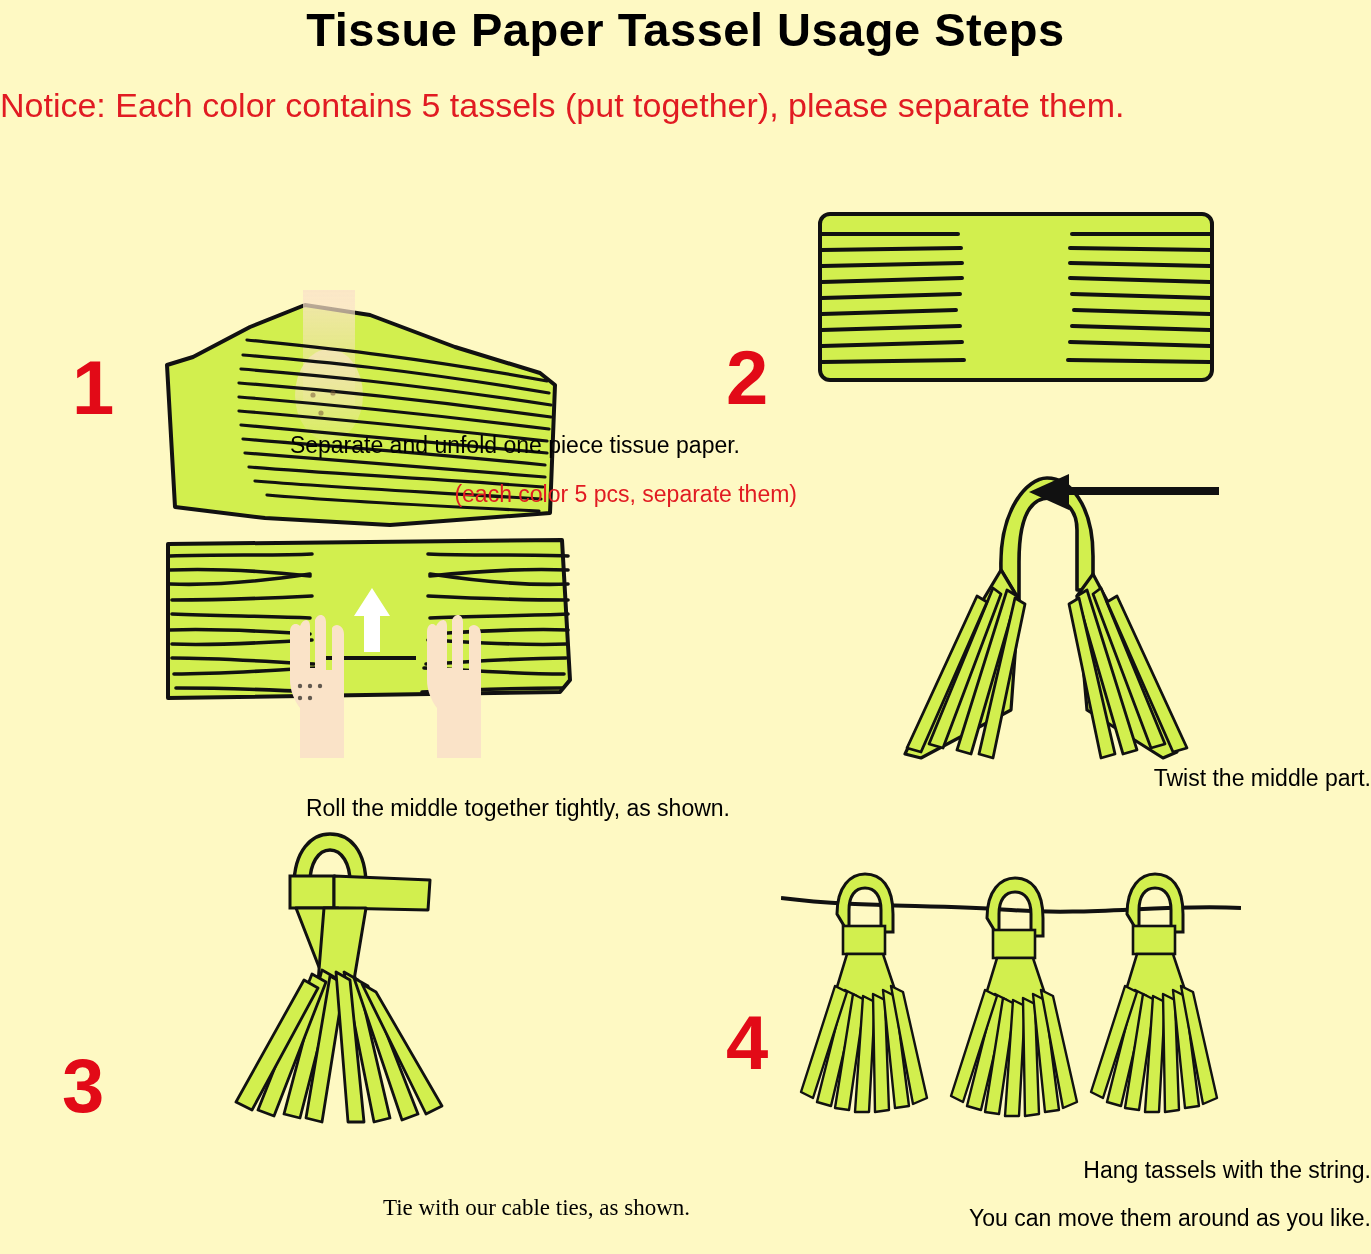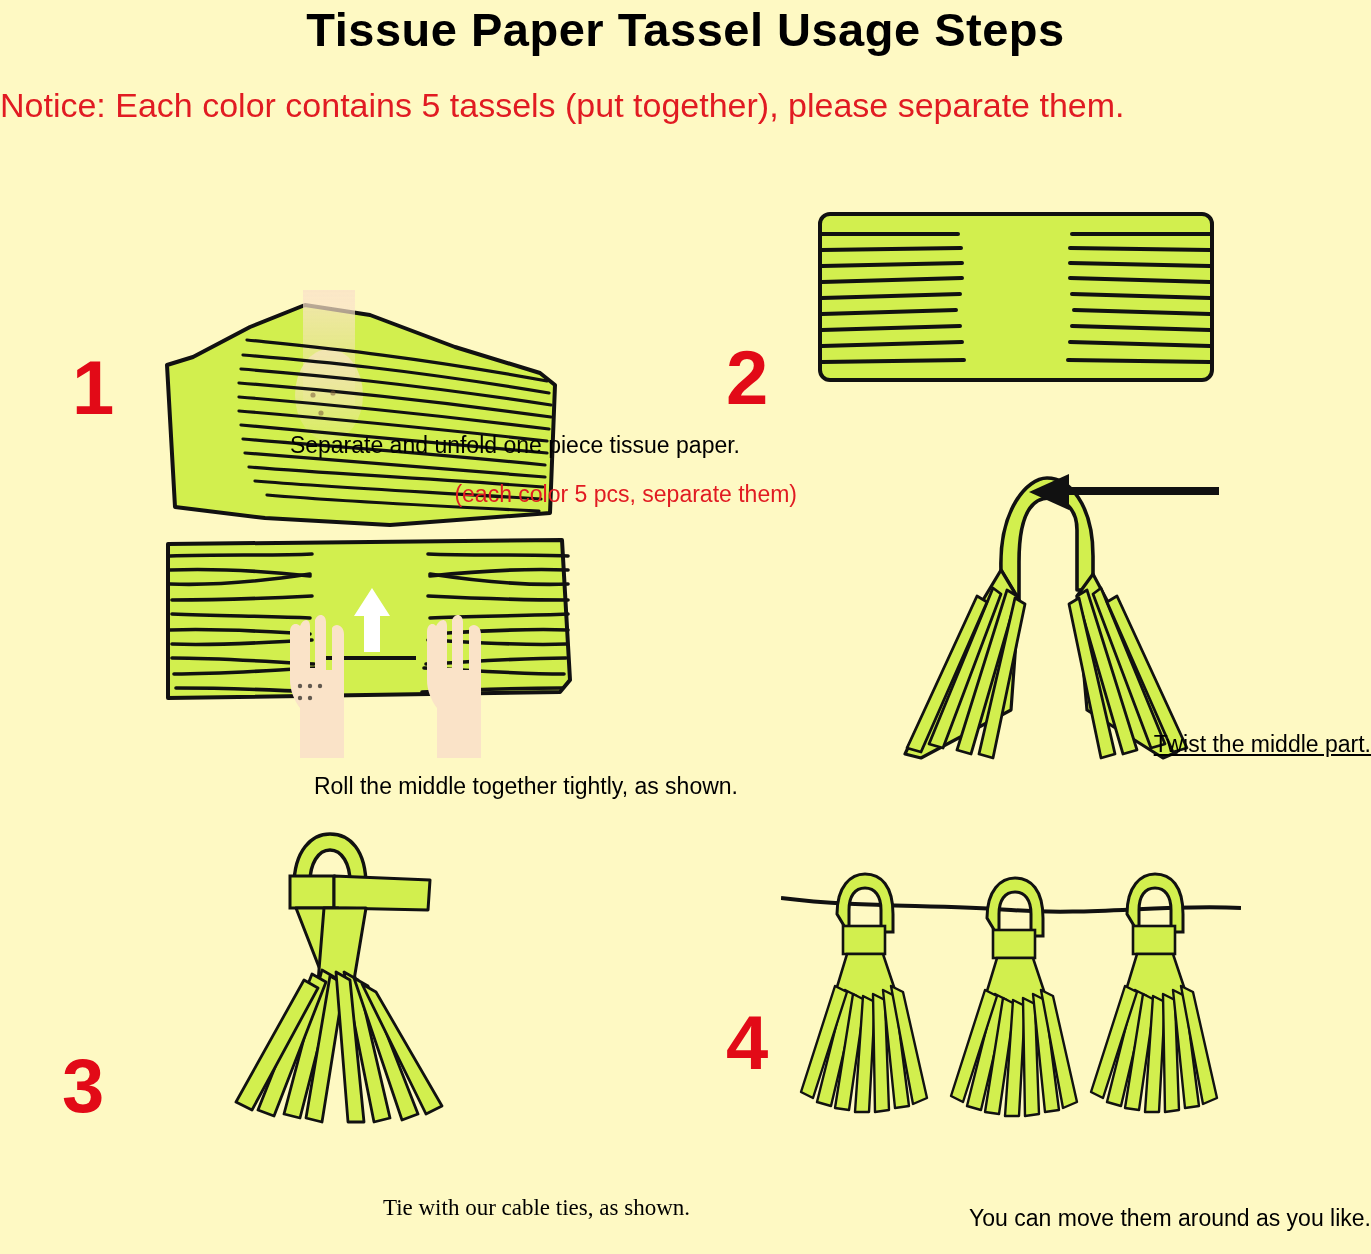--- a/index.html
+++ b/index.html
@@ -87,22 +87,22 @@
   #cap2  { left: 700px; top: 425px; width: 671px; }
 
   #step3      { left: 0;    top: 520px; width: 686px; height: 240px; }
   #step3 .step-num  { left: 62px;  top: 528px; }
   #step3 .step-art  { left: 160px; top: 10px; }
 
   #step4      { left: 686px; top: 470px; width: 685px; height: 290px; }
   #step4 .step-num  { left: 40px;  top: 535px; }
   #step4 .step-art  { left: 195px; top: 0px; }
 
-  #cap3  { left: 0;    top: 766px; width: 730px; padding-left: 8px; }
-  #cap4  { left: 700px; top: 724px; width: 671px; text-decoration: underline; }
+  #cap3  { left: 0;    top: 788px; width: 730px; }
+  #cap4  { left: 700px; top: 758px; width: 671px; }
 
   #step5      { left: 0;    top: 830px; width: 686px; height: 310px; }
   #step5 .step-art  { left: 218px; top: 0px; }
 
   #step6      { left: 686px; top: 830px; width: 685px; height: 310px; }
   #step6 .step-art  { left: 95px;  top: 40px; }
 
   #cap5  { left: 0;    top: 1188px; width: 690px; font-family: Liberation Serif, serif; }
   #cap6  { left: 690px; top: 1150px; width: 681px; }
   #cap6b { left: 690px; top: 1198px; width: 681px; }
@@ -382,15 +382,16 @@
             <path d="M72,124 L84,130 L88,240 L74,242 Z"></path>
             <path d="M82,120 L94,126 L108,236 L94,238 Z"></path>
             <path d="M34,116 L46,122 L12,228 L0,222 Z"></path>
             <path d="M90,116 L102,122 L126,228 L112,234 Z"></path>
           </g>
         </g>
       </svg>
     </div>
   </div>
 
+  <div class="caption" id="cap6">Hang tassels with the string.</div>
   <div class="caption" id="cap6b">You can move them around as you like.</div>
 
 </div>
 
 </body></html>

